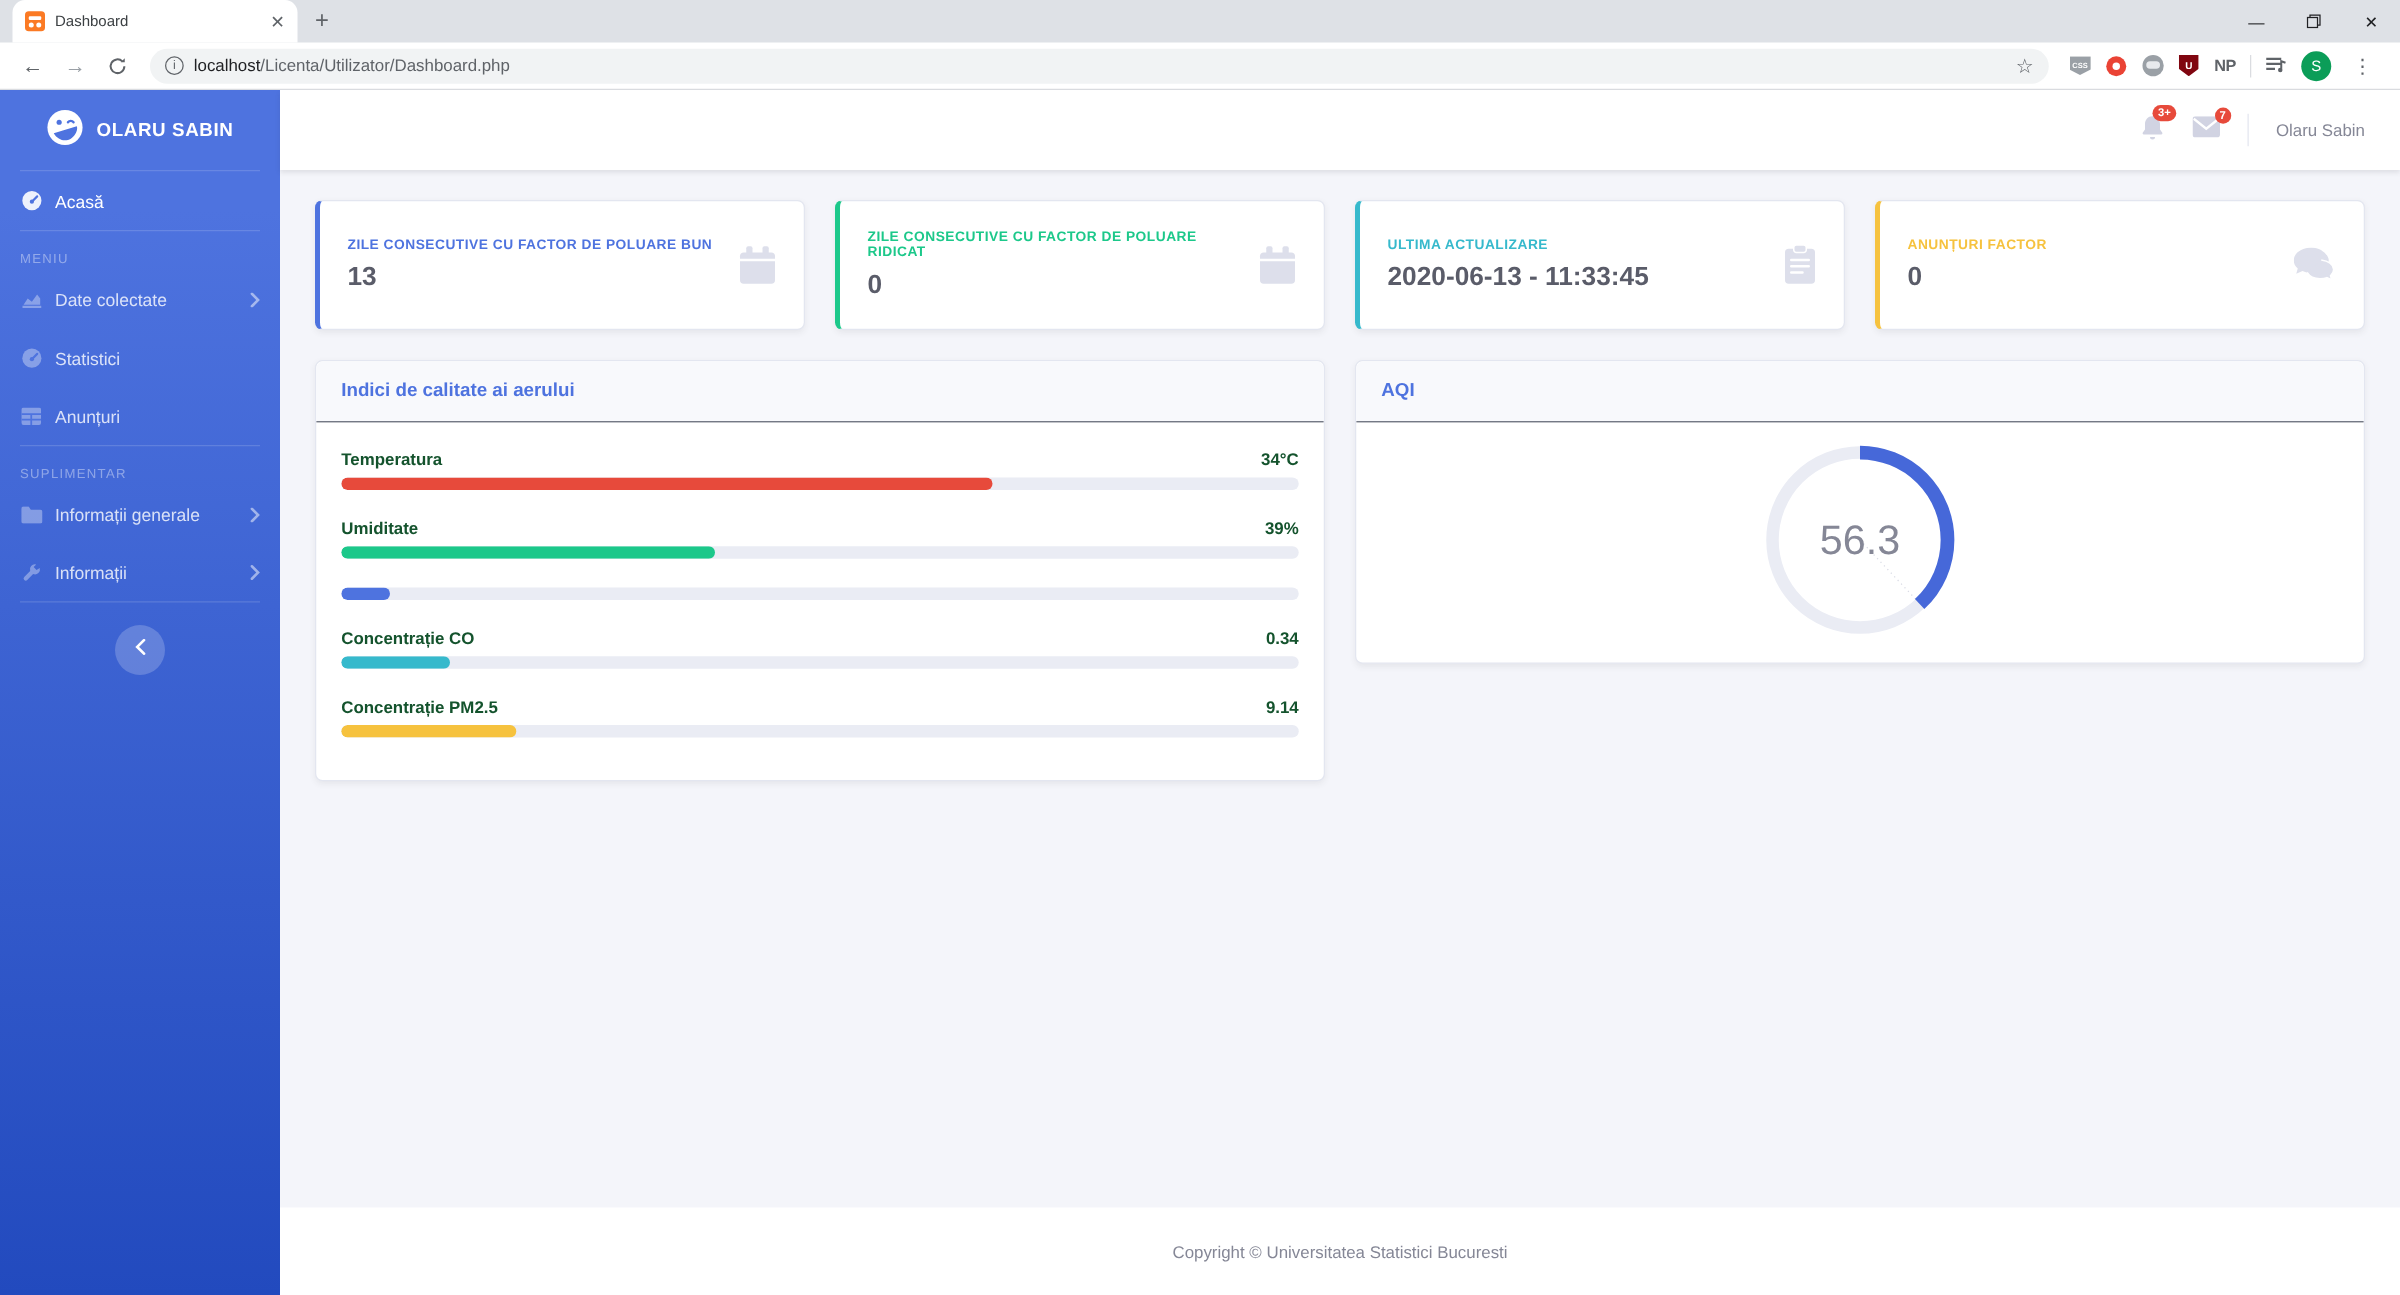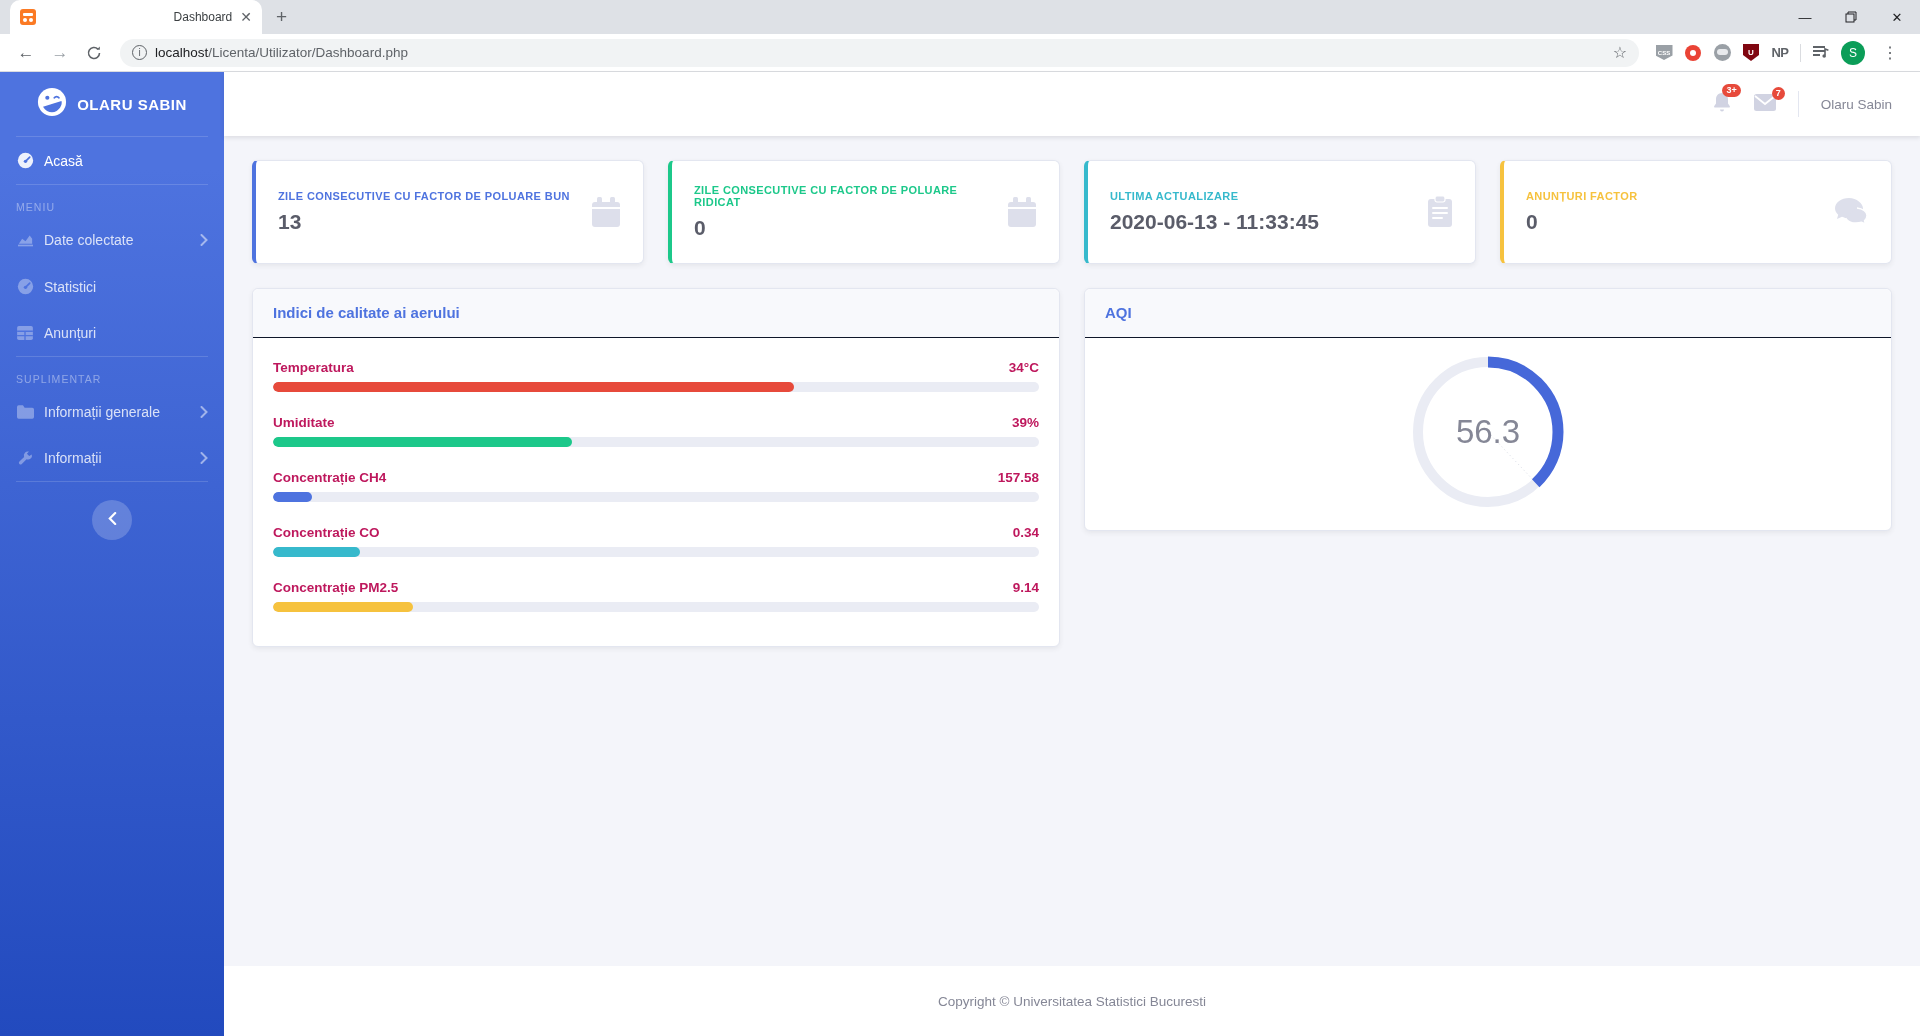--- a/index.html
+++ b/index.html
@@ -2,22 +2,22 @@
 <html><head>
 <meta charset="utf-8">
 <title>Dashboard</title>
 <style>
   * { margin:0; padding:0; box-sizing:border-box; }
   html,body { width:1920px; height:1036px; overflow:hidden;
     font-family:"Liberation Sans", sans-serif; background:#fff; }
 
   
   .tabstrip { height:34px; background:#dee1e6; display:flex; align-items:center; position:relative; }
-  .tab { margin-left:10px; width:252px; height:34px; background:#fff; border-radius:10px 10px 0 0;
-    display:flex; align-items:center; padding:0 10px; gap:8px; align-self:flex-end;text-align:right; }
+  .tab { margin-left:10px; width:228px; height:34px; background:#fff; border-radius:10px 10px 0 0;
+    display:flex; align-items:center; padding:0 10px; gap:8px; align-self:flex-end; }
   .favicon { width:16px; height:16px; border-radius:3px; background:#fb7a24; position:relative; flex:0 0 16px;}
   .favicon i { position:absolute; left:3px; top:4px; width:10px; height:3px; background:#fff; border-radius:1px;}
   .favicon b { position:absolute; left:3px; top:9px; width:4px; height:4px; background:#fff; border-radius:50%;}
   .favicon s { position:absolute; left:9px; top:9px; width:4px; height:4px; background:#fff; border-radius:50%;}
   .tab-title { font-size:12px; color:#3c4043; flex:1; white-space:nowrap; overflow:hidden; }
   .tab-close { color:#5f6368; font-size:14px; cursor:pointer; }
   .newtab { color:#5f6368; font-size:19px; margin-left:14px; cursor:pointer; }
   .win-controls { position:absolute; right:0; top:0; height:34px; display:flex; }
   .win-btn { width:46px; height:34px; display:flex; align-items:center; justify-content:center;
     color:#202124; font-size:13px; cursor:pointer; }
@@ -99,21 +99,21 @@
   .panel { flex:1; background:#fff; border:1px solid #e3e6f0; border-radius:6px;
     box-shadow:0 2px 5px rgba(58,59,69,.08); }
   .panel-header { background:#f8f9fc; border-bottom:1px solid #0f172a; border-radius:6px 6px 0 0;
     padding:15px 20px; }
   .panel-title { color:#4e73df; font-size:15px; font-weight:bold; }
   .panel-body { padding:22px 20px 26px; }
 
   .metric { margin-bottom:23px; }
   .metric:last-child { margin-bottom:8px; }
   .metric-line { display:flex; justify-content:space-between; font-size:13.5px; font-weight:bold;
-    color:#be185d; margin-bottom:7px; }
+    color:#14532d; margin-bottom:7px; }
   .progress { height:10px; border-radius:10px; background:#eaecf4; overflow:hidden; }
   .progress > div { height:100%; border-radius:10px; }
 
   .aqi-body { height:192px; display:flex; align-items:center; justify-content:center; }
   .gauge-wrap { position:relative; width:160px; height:160px; }
   .gauge-value { position:absolute; inset:0; display:flex; align-items:center; justify-content:center;
     font-size:33px; color:#858796; }
 
   .footer { height:70px; background:#fff; display:flex; align-items:center; justify-content:center; }
   .footer span { font-size:13.5px; color:#858796; }
@@ -396,24 +396,20 @@
             <div class="metric">
               <div class="metric-line">
                 <span>Umiditate</span>
                 <span>39%</span>
               </div>
               <div class="progress">
                   <div style="width: 39%; background: rgb(28, 200, 138);"></div>
                 </div>
             </div>
             <div class="metric">
-              <div class="metric-line">
-                <span>Concentrație CH4</span>
-                <span>157.58</span>
-              </div>
               <div class="progress">
                   <div style="width: 5.1%; background: rgb(78, 115, 223);"></div>
                 </div>
             </div>
             <div class="metric">
               <div class="metric-line">
                 <span>Concentrație CO</span>
                 <span>0.34</span>
               </div>
               <div class="progress">

